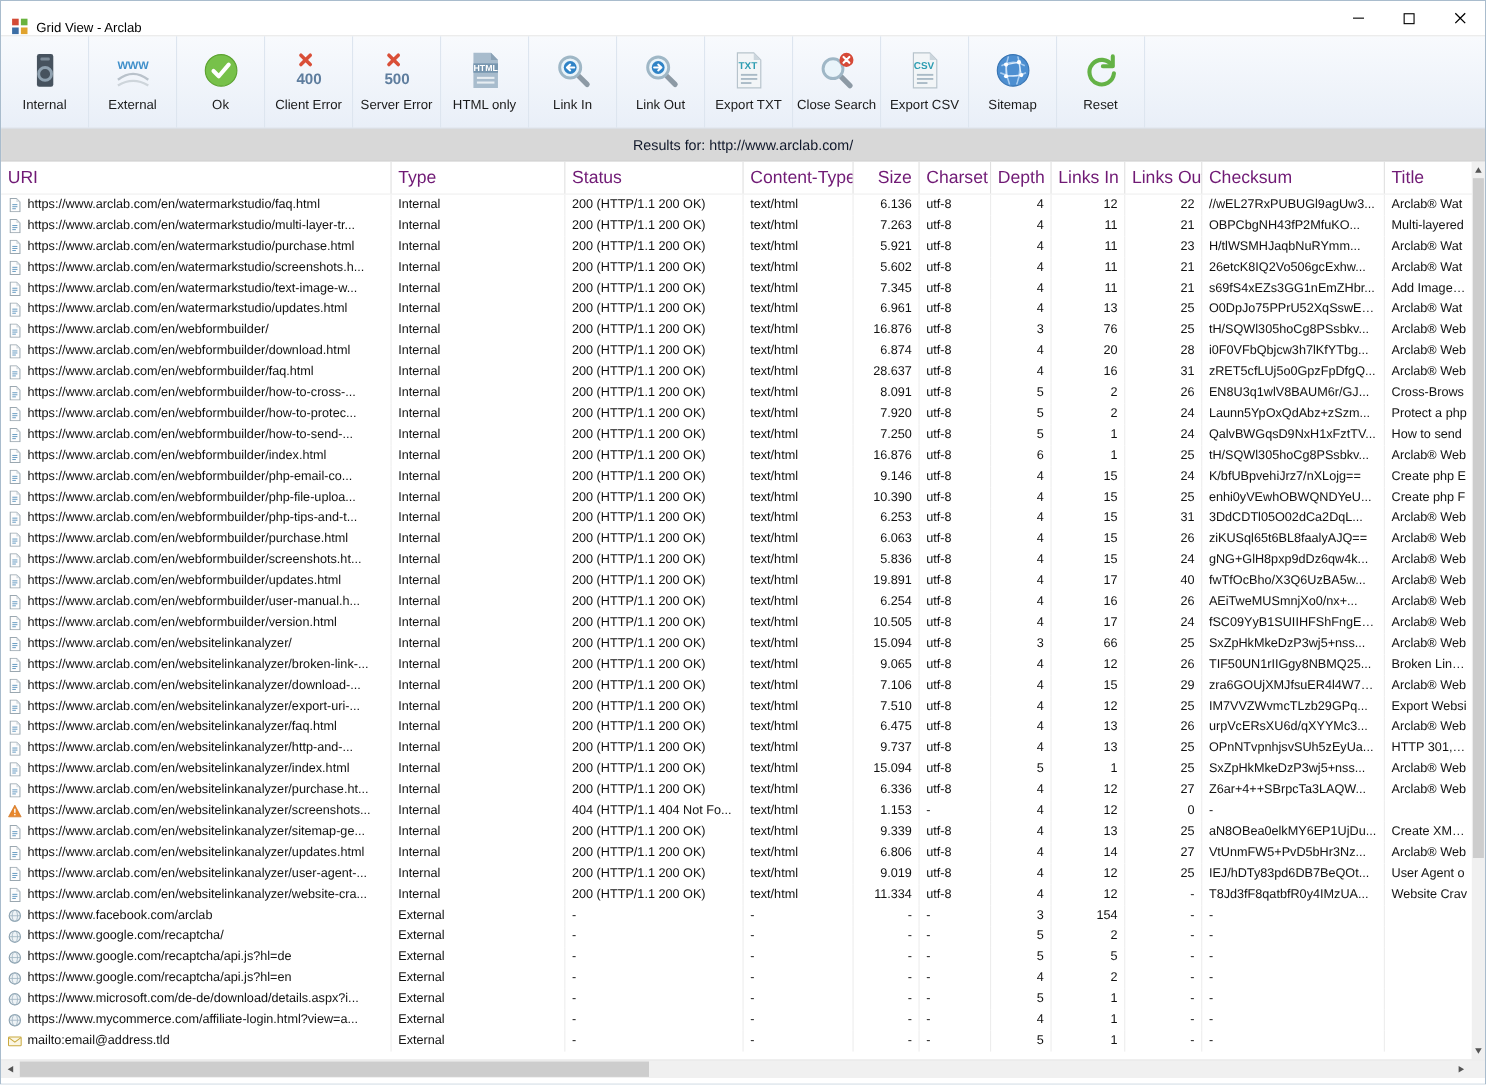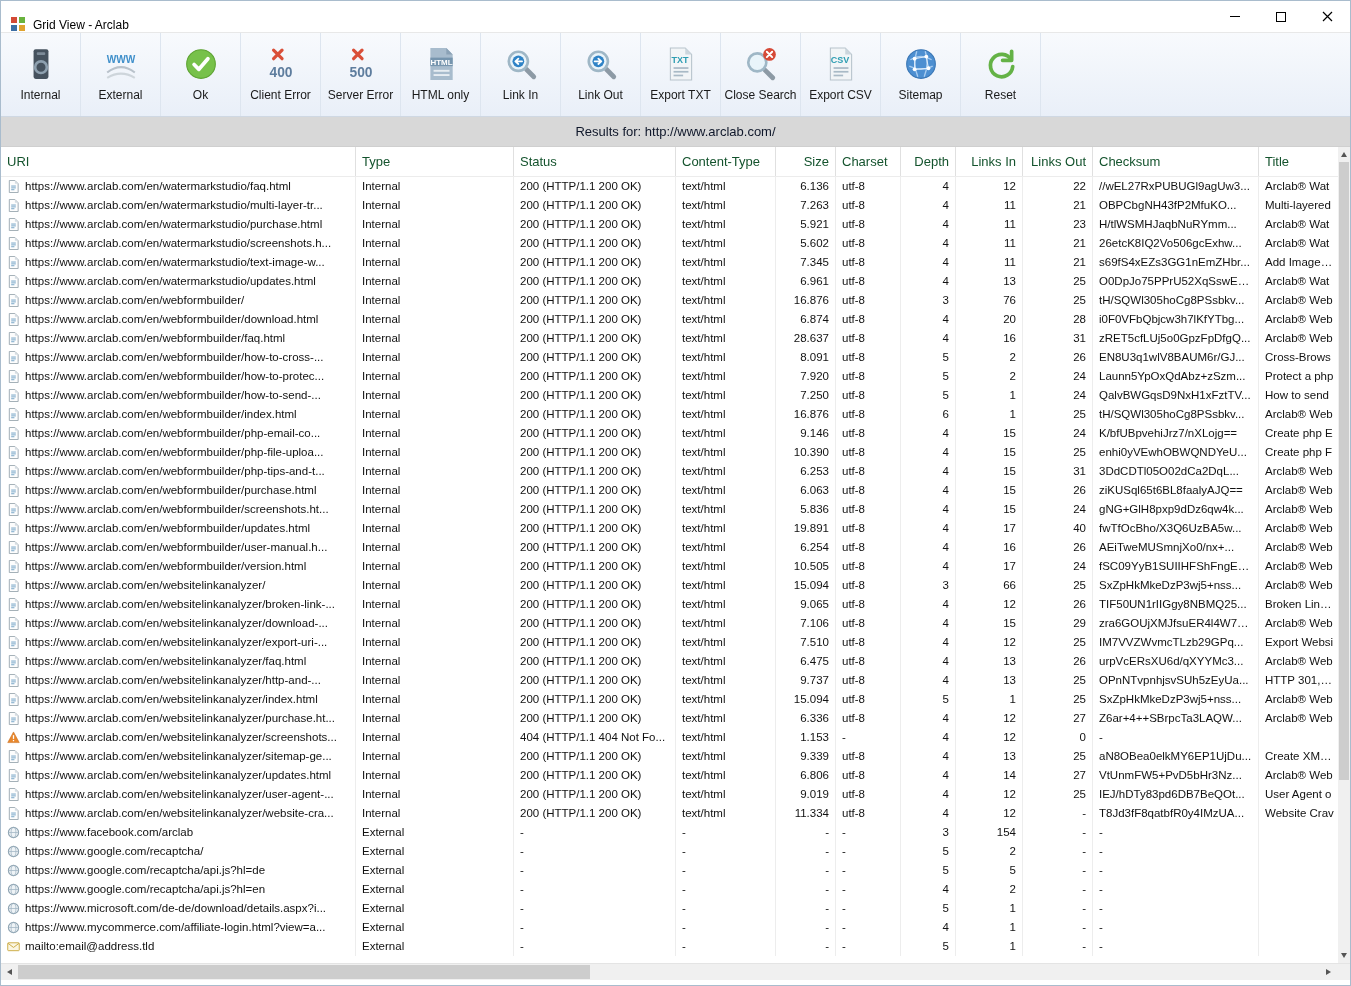--- a/index.html
+++ b/index.html
@@ -24,21 +24,21 @@
   .tb-icon{width:34px;height:34px;display:flex;align-items:center;justify-content:center;}
   .tb-icon svg{width:34px;height:34px;}
   .tb-label{font-size:12px;color:#1a1a1a;white-space:nowrap;}
 
   
   .results-bar{flex:0 0 30px;background:#d8d8d8;display:flex;align-items:center;justify-content:center;font-size:13px;color:#0f172a;border-bottom:1px solid #cfcfcf;}
 
   
   .grid{flex:1;position:relative;background:#fff;overflow:hidden;}
   .grid-header{display:flex;height:30px;width:1339px;border-bottom:1px solid #ececec;background:#fff;}
-  .hcell{font-size:13px;color:#14532d;line-height:29px;padding:0 6px;border-right:1px solid #e0e0e0;white-space:nowrap;overflow:hidden;}
+  .hcell{font-size:16px;color:#701a75;line-height:29px;padding:0 6px;border-right:1px solid #e0e0e0;white-space:nowrap;overflow:hidden;}
   .grid-body{width:1339px;}
   .row{display:flex;height:19px;background:#fff;}
   .cell{font-size:11.5px;color:#111;line-height:19px;padding:0 6px;border-right:1px solid #ededed;white-space:nowrap;overflow:hidden;text-overflow:ellipsis;}
   .row .c-uri{display:flex;align-items:center;gap:5px;}
   .c-uri{width:355px;}
   .c-type{width:158px;}
   .c-status{width:162px;}
   .c-ct{width:100px;}
   .c-size{width:60px;}
   .c-charset{width:65px;}

